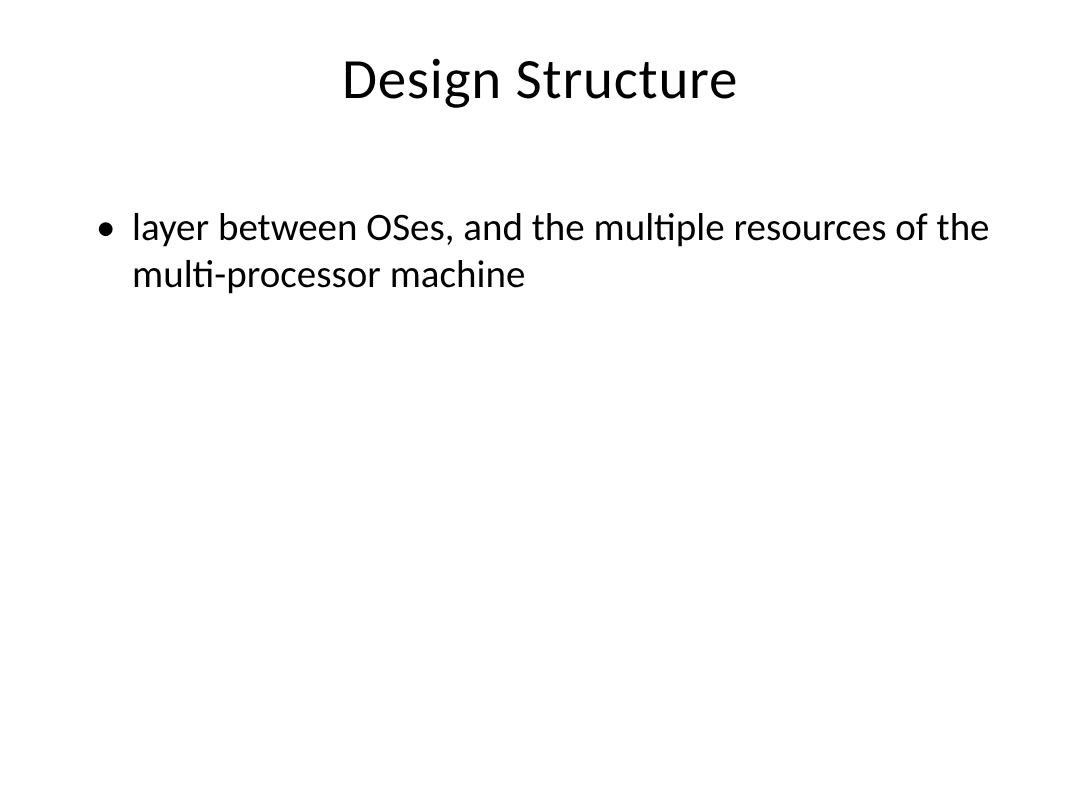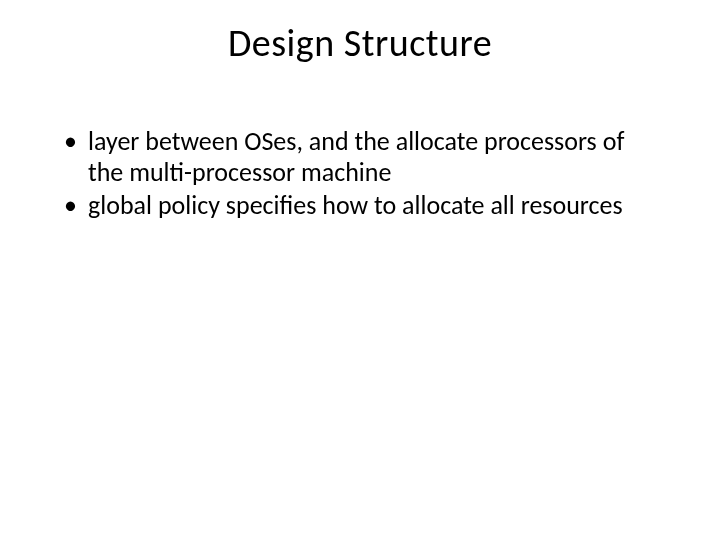--- a/index.html
+++ b/index.html
@@ -17,20 +17,21 @@
     }
     .slide {
       width: 100%;
       height: 100%;
       padding: 20px 60px 40px 60px;
     }
     .title {
       font-size: 38px;
       font-weight: 400;
       text-align: center;
+      margin-top: 10px;
       margin-bottom: 60px;
       letter-spacing: 0.5px;
     }
     .bullets {
       list-style: none;
       padding-left: 0;
     }
     .bullets li {
       font-size: 26px;
       line-height: 1.2;
@@ -45,16 +46,15 @@
       top: 0;
       font-size: 26px;
     }
   </style>
 </head>
 <body>
 
 <div class="slide">
   <h1 class="title">Design Structure</h1>
   <ul class="bullets">
-    <li>layer between OSes, and the allocate processors of the multi-processor machine</li>
-    <li>global policy specifies how to allocate all resources</li>
+    <li>layer between OSes, and the multiple resources of the multi-processor machine</li>
   </ul>
 </div>
 
 </body></html>

